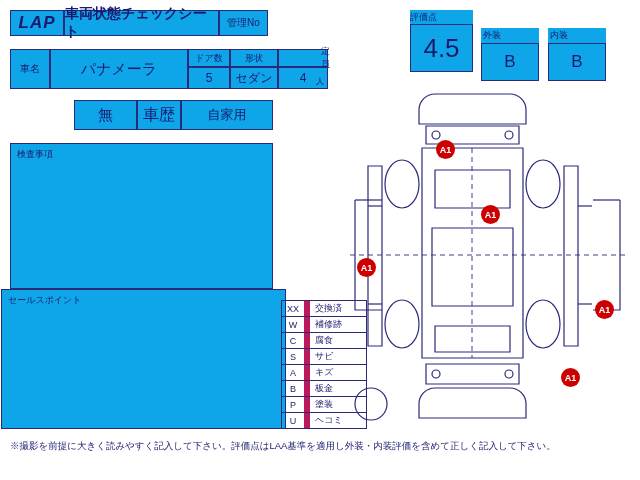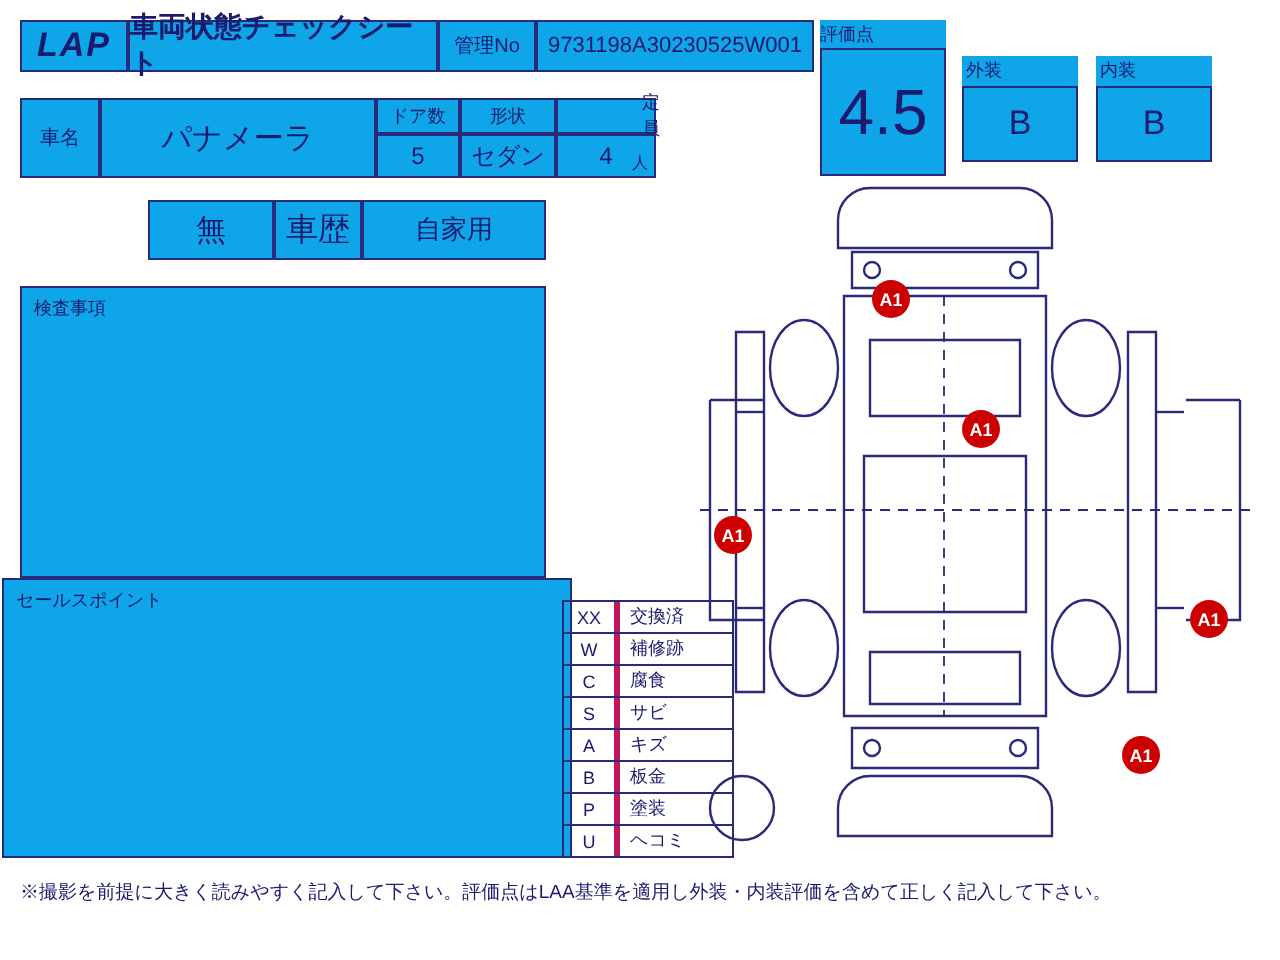--- a/index.html
+++ b/index.html
@@ -55,22 +55,22 @@
   }
   #mgmt-value {
     left: 268px; top: 10px; width: 139px; height: 26px;
     font-size: 11px;
   }
   #rating-label {
     left: 410px; top: 10px; width: 63px; height: 14px;
     border: none; font-size: 9px; justify-content: flex-start;
   }
   #rating-box {
-    left: 410px; top: 24px; width: 63px; height: 64px;
-    font-size: 32px;
+    left: 410px; top: 24px; width: 63px; height: 48px;
+    font-size: 26px;
   }
   #ext-label {
     left: 481px; top: 28px; width: 58px; height: 15px;
     border: none; font-size: 9px; justify-content: flex-start; padding-left: 2px;
   }
   #ext-box {
     left: 481px; top: 43px; width: 58px; height: 38px;
     font-size: 17px;
   }
   #int-label {
@@ -172,21 +172,21 @@
     box-sizing: border-box;
   }
   .legend-row {
     display: flex;
     height: 16px;
     border-bottom: 1px solid #2a2a7a;
     box-sizing: border-box;
   }
   .legend-code {
     width: 28px;
-    border-right: 3px solid #be185d;
+    border-right: 6px solid #be185d;
     display: flex;
     align-items: center;
     justify-content: center;
     font-size: 9px;
     box-sizing: border-box;
   }
   .legend-desc {
     flex: 1;
     display: flex;
     align-items: center;
@@ -225,21 +225,20 @@
   }
 </style>
 </head>
 <body>
 
 <div class="sheet">
 
   <div class="bx" id="logo">LAP</div>
   <div class="bx" id="title-box">車両状態チェックシート</div>
   <div class="bx" id="mgmt-label">管理No</div>
-  <div class="bx" id="mgmt-value">9731198A30230525W001</div>
   <div class="bx lbl" id="rating-label">評価点</div>
   <div class="bx" id="rating-box">4.5</div>
   <div class="bx lbl" id="ext-label">外装</div>
   <div class="bx" id="ext-box">B</div>
   <div class="bx lbl" id="int-label">内装</div>
   <div class="bx" id="int-box">B</div>
 
   <div class="bx" id="car-label">車名</div>
   <div class="bx" id="car-name">パナメーラ</div>
   <div class="bx" id="doors-label">ドア数</div>

